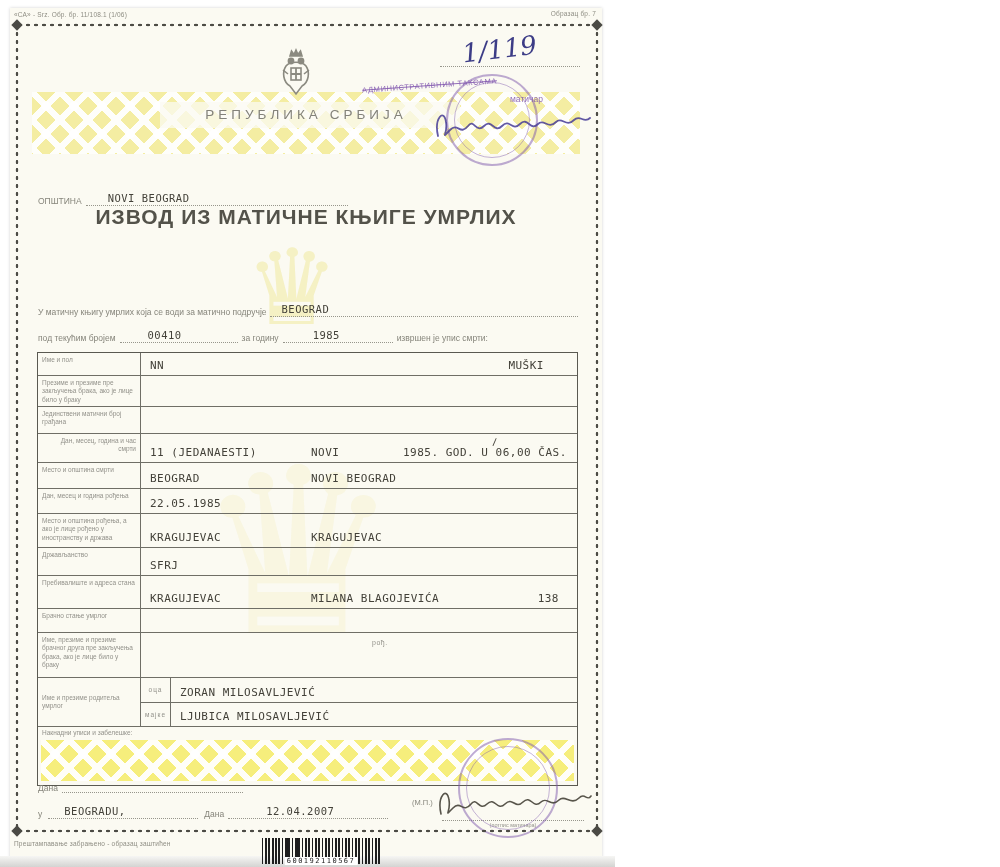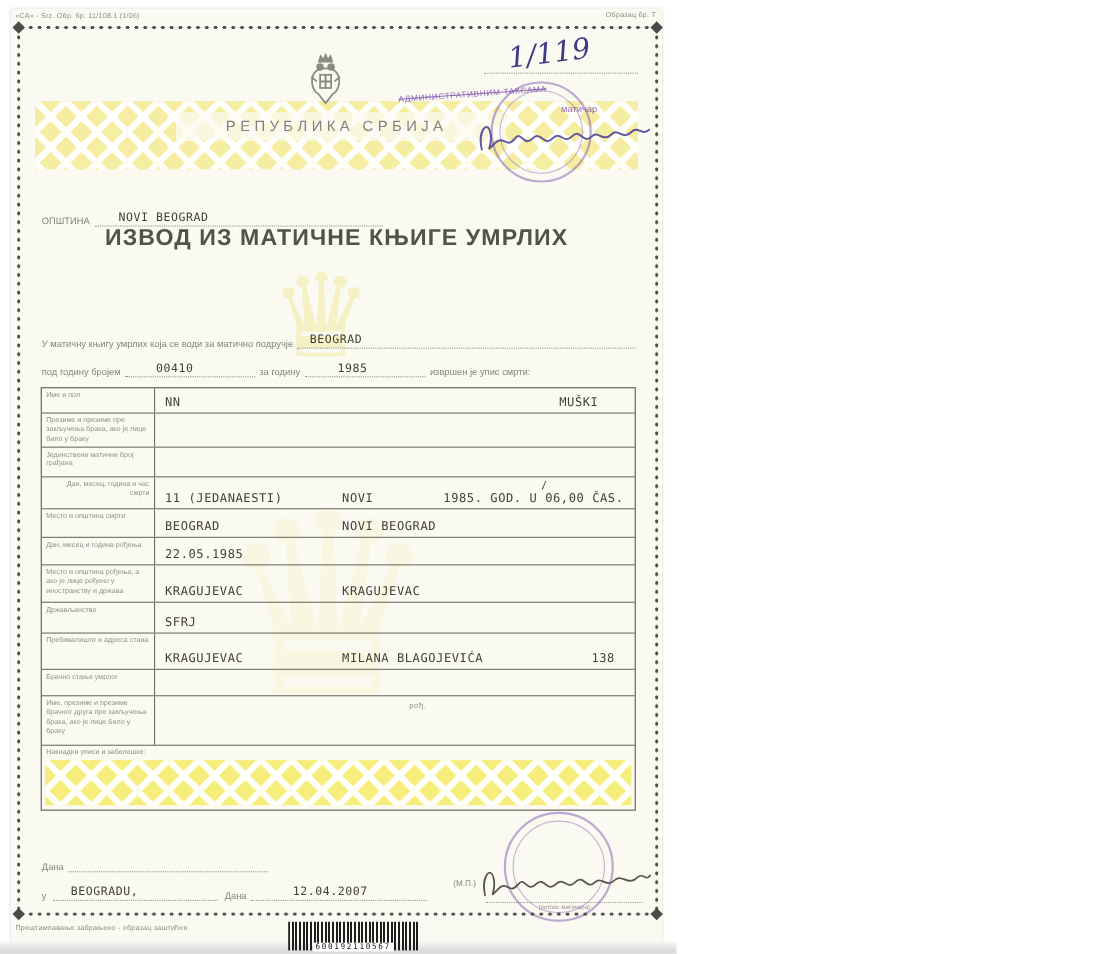--- a/index.html
+++ b/index.html
@@ -127,21 +127,21 @@
   <div class="wm-crown" style="left:235px;top:228px;font-size:105px;">♛</div>
   <div class="wm-crown" style="left:185px;top:430px;font-size:230px;color:rgba(240,233,165,.22);">♛</div>
 
   <div class="fieldline" style="left:28px;top:296px;width:540px;">
     <span>У матичну књигу умрлих која се води за матично подручје</span>
     <span class="dots" style="flex:1;margin-left:3px;">
       <span class="typed" style="left:12px;">BEOGRAD</span>
     </span>
   </div>
   <div class="fieldline" style="left:28px;top:322px;width:540px;">
-    <span>под годину бројем</span>
+    <span>под текућим бројем</span>
     <span class="dots" style="width:118px;margin:0 4px;">
       <span class="typed" style="left:28px;">00410</span>
     </span>
     <span>за годину</span>
     <span class="dots" style="width:110px;margin:0 4px;">
       <span class="typed" style="left:30px;">1985</span>
     </span>
     <span>извршен је упис смрти:</span>
   </div>
 
@@ -205,20 +205,35 @@
     </div>
     <div class="row" style="height:23px;">
       <div class="lab">Брачно стање умрлог</div>
       <div class="val"></div>
     </div>
     <div class="row" style="height:44px;">
       <div class="lab">Име, презиме и презиме брачног друга пре закључења брака, ако је лице било у браку</div>
       <div class="val">
           <span class="roj roj-c">рођ.</span>
         </div>
+    </div>
+    <div class="row" style="height:48px;">
+      <div class="lab" style="display:flex;align-items:center;">Име и презиме родитеља умрлог</div>
+      <div class="subcol">
+        <div class="subcell">оца</div>
+        <div class="subcell">мајке</div>
+      </div>
+      <div class="valstack">
+        <div class="val">
+            <span class="s1">ZORAN MILOSAVLJEVIĆ</span>
+          </div>
+        <div class="val">
+            <span class="s1">LJUBICA MILOSAVLJEVIĆ</span>
+          </div>
+      </div>
     </div>
     <div class="row" style="height:58px;">
       <div class="notes">
         <div class="nlabel">Накнадни уписи и забелешке:</div>
         <div class="nband ornament band-bright"></div>
       </div>
     </div>
   </div>
 
   <div class="fieldline" style="left:28px;top:772px;width:205px;">

